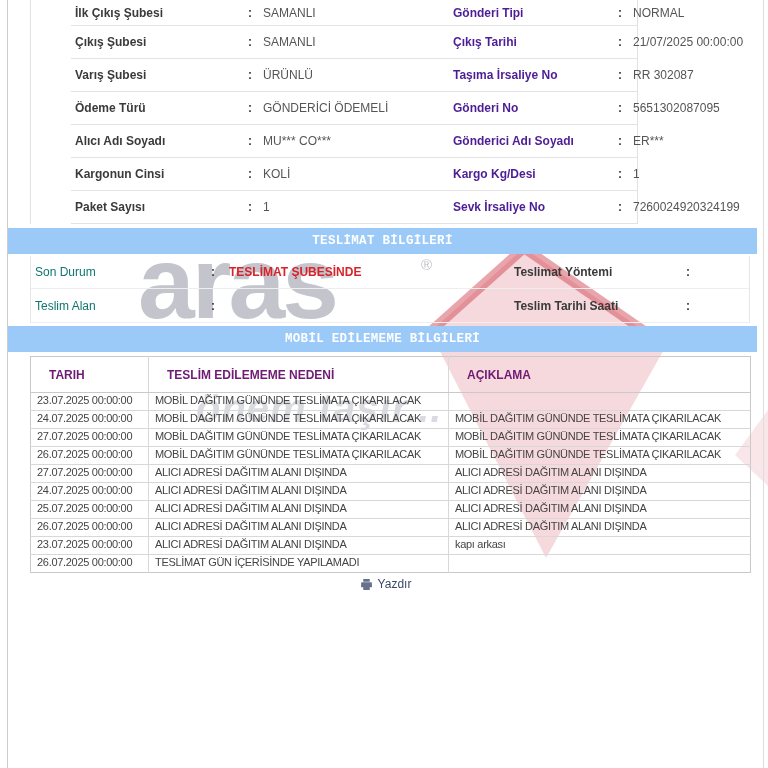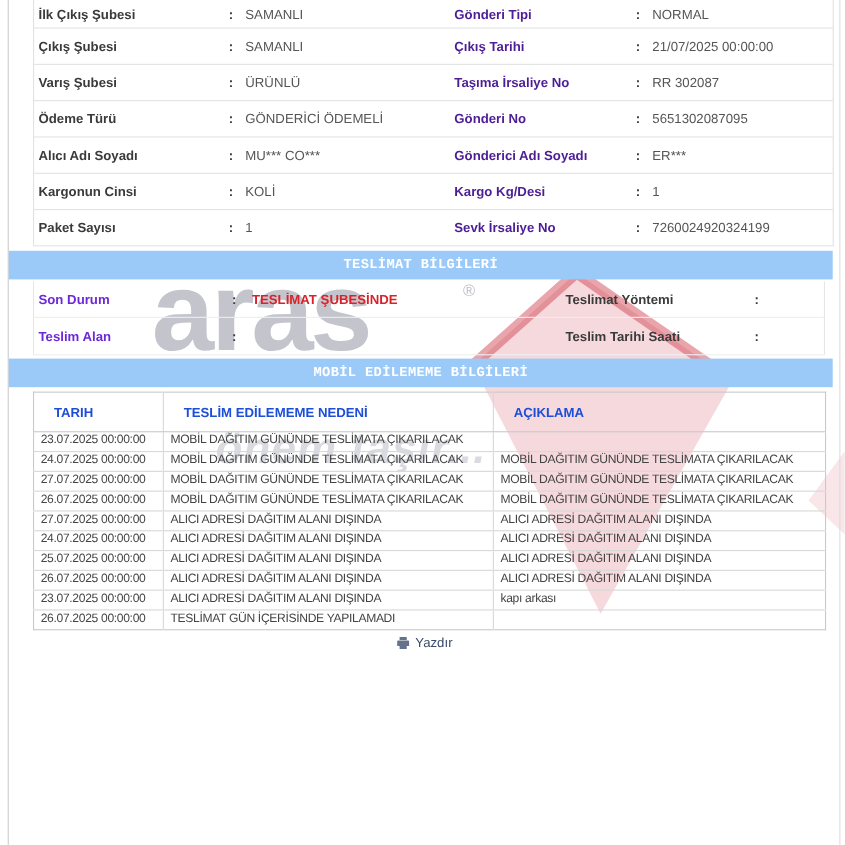--- a/index.html
+++ b/index.html
@@ -23,22 +23,22 @@
   .wm-svg { position:absolute; left:0; top:0; }
 
   
   .panel {
     position:absolute; left:7px; top:0; width:757px; height:768px; z-index:1;
     border-left:1px solid #ccc; border-right:1px solid #ddd;
   }
 
   
   .detail-table {
-    margin-left:22px; width:728px;
-    border-left:1px solid #e2e2e2; border-right:1px solid #e2e2e2;
+    margin-left:22px; width:608px;
+    border-left:1px solid #e2e2e2; border-right:1px solid #e2e2e2;padding-left:40px;
   }
   .d-row { position:relative; height:33px; border-bottom:1px solid #e3e3e3; }
   .d-row.first { height:26px; }
   .d-row span { position:absolute; top:50%; transform:translateY(-50%); white-space:nowrap; font-size:12px; }
   .d-lab1 { left:4px;  font-weight:bold; color:#3a3a3a; }
   .d-col1 { left:177px; font-weight:bold; color:#3a3a3a; }
   .d-val1 { left:192px; color:#555; }
   .d-lab2 { left:382px; font-weight:bold; color:#4c1d95; }
   .d-col2 { left:547px; font-weight:bold; color:#3a3a3a; }
   .d-val2 { left:562px; color:#555; }
@@ -54,34 +54,34 @@
   .banner2 { margin-top:3px; }
 
   
   .mid-table {
     margin-top:2px; margin-left:22px; width:720px;
     border-left:1px solid #e6e6e6; border-right:1px solid #e6e6e6; border-bottom:1px solid #efefef;
   }
   .m-row { position:relative; height:33px; border-bottom:1px solid #eee; }
   .m-row:last-child { border-bottom:none; }
   .m-row span { position:absolute; top:50%; transform:translateY(-50%); white-space:nowrap; font-size:12px; }
-  .m-lab1 { left:4px;  font-weight:bold; color:#6d28d9; }
+  .m-lab1 { left:4px;  font-weight:normal; color:#0f766e; }
   .m-col1 { left:180px; font-weight:bold; color:#3a3a3a; }
   .m-val1 { left:198px; color:#555; }
   .m-val1.red { color:#d8232a; font-weight:bold; }
   .m-lab2 { left:483px; font-weight:bold; color:#3a3a3a; }
   .m-col2 { left:655px; font-weight:bold; color:#3a3a3a; }
 
   
   .data-table {
     margin-top:4px; margin-left:22px; width:720px;
     border-collapse:collapse; table-layout:fixed; border:1px solid #c9c9c9;
   }
   .data-table th {
-    height:36px; text-align:left; padding:0 4px 0 18px; font-size:12px; color:#1d4ed8;
+    height:36px; text-align:left; padding:0 4px 0 18px; font-size:12px; color:#701a75;
     border-bottom:1px solid #c9c9c9; white-space:nowrap; overflow:hidden;
   }
   .data-table td {
     height:18px; padding:0 4px 4px 6px; font-size:11px; color:#444;
     border-top:1px solid #d8d8d8; white-space:nowrap; letter-spacing:-0.3px; overflow:hidden;
   }
   .data-table th:not(:last-child), .data-table td:not(:last-child) { border-right:1px solid #d8d8d8; }
 
   
   .footer {

